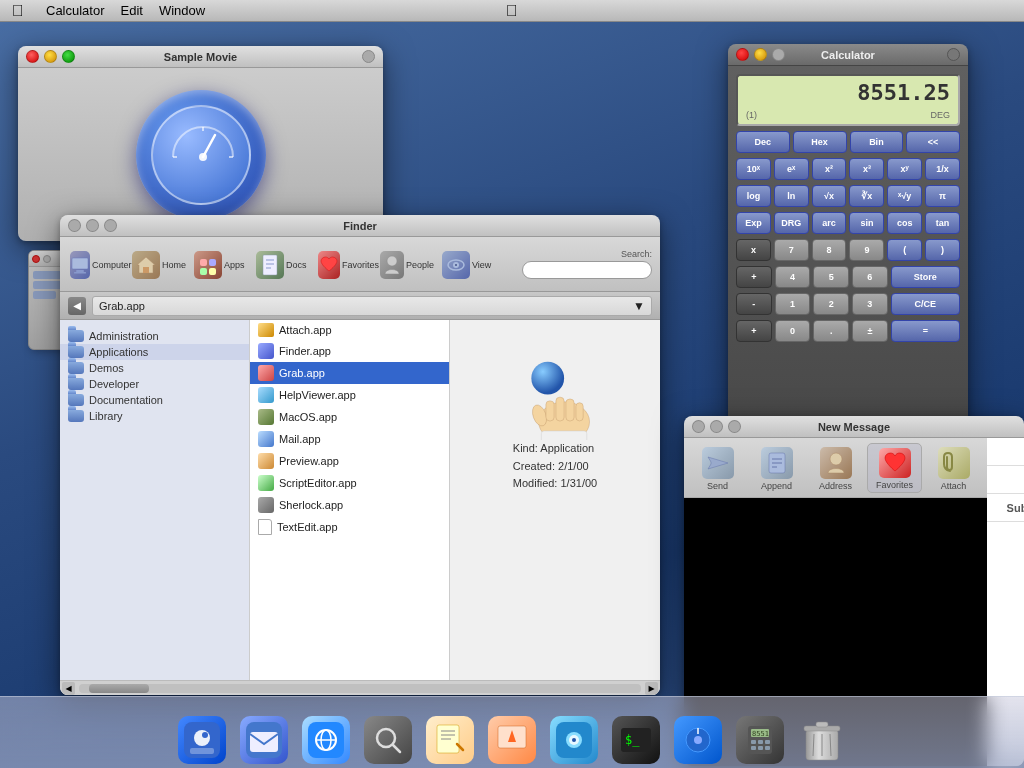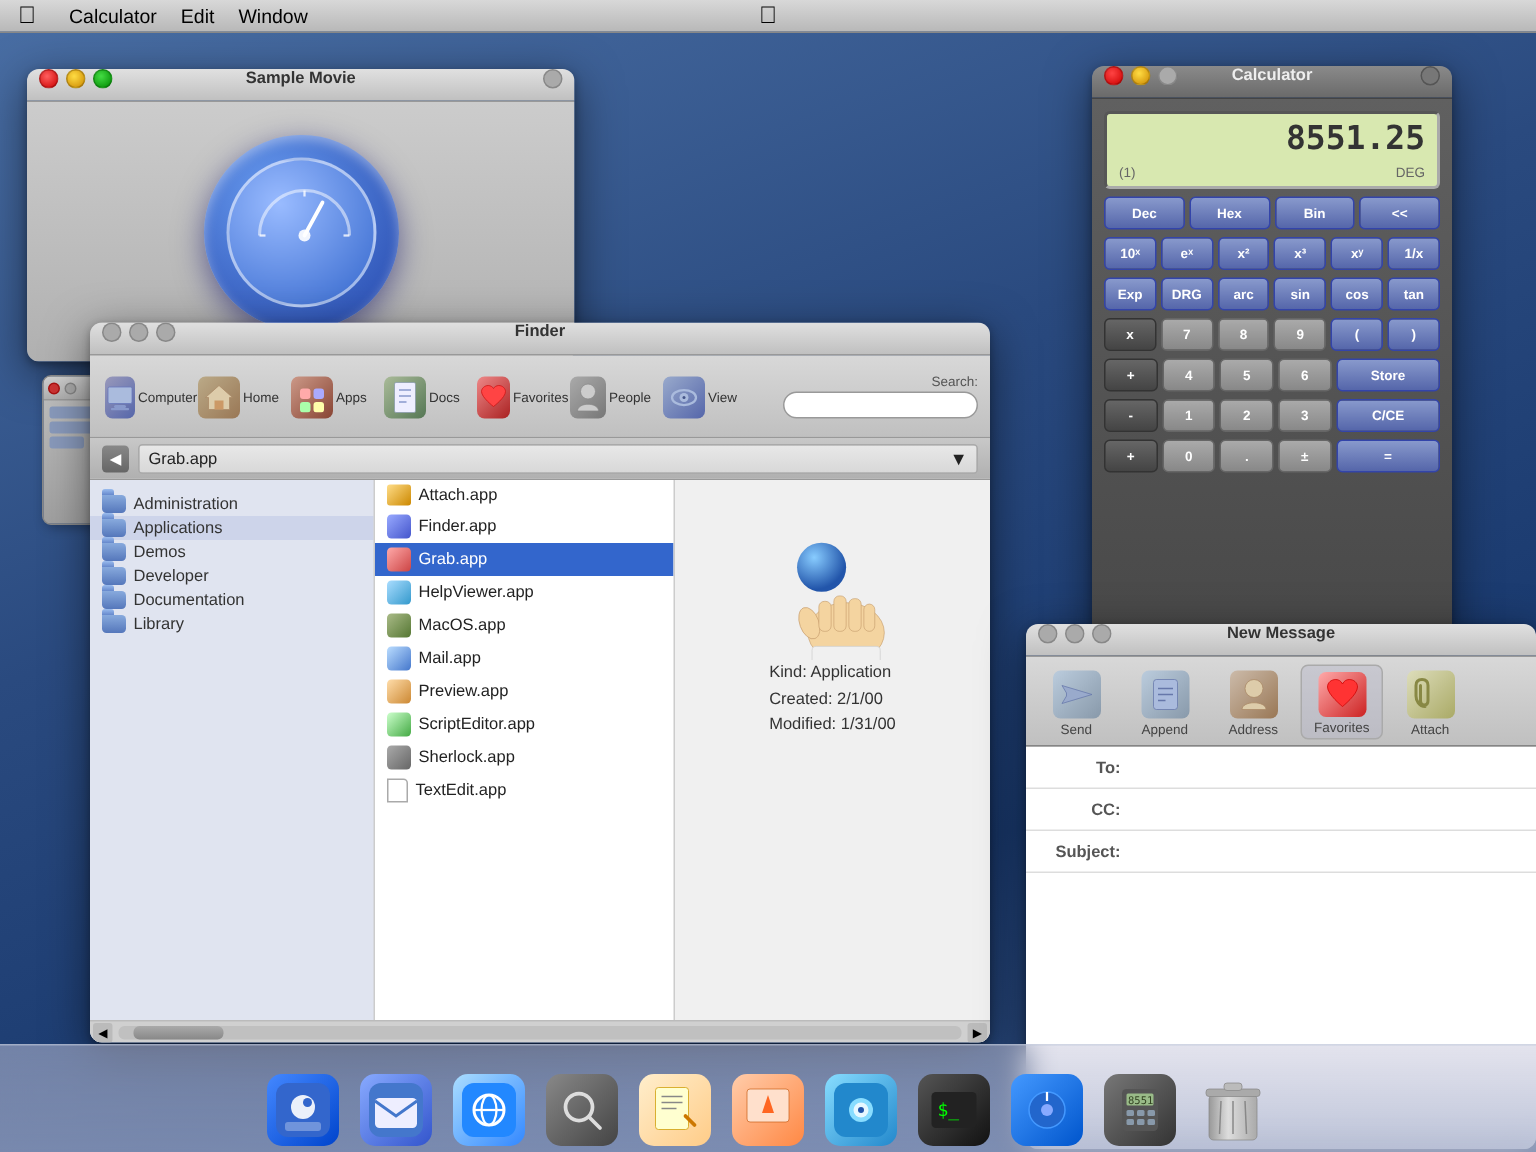--- a/index.html
+++ b/index.html
@@ -48,20 +48,21 @@
     .window {
       position: absolute;
       border-radius: 8px;
       box-shadow: 0 8px 30px rgba(0,0,0,0.5), 0 2px 6px rgba(0,0,0,0.3);
       overflow: hidden;
     }
     .window-titlebar {
       height: 22px;
       background: linear-gradient(to bottom, #e0e0e0 0%, #c0c0c0 100%);
       display: flex;
+      align-items: center;
       padding: 0 8px;
       border-bottom: 1px solid #999;
       position: relative;
     }
     .window-titlebar.dark {
       background: linear-gradient(to bottom, #8a8a8a 0%, #6a6a6a 100%);
       border-bottom: 1px solid #444;
     }
     .window-title {
       position: absolute;
@@ -383,21 +384,21 @@
     
     .msg-window {
       top: 416px; left: 684px;
       width: 340px;
       height: 350px;
     }
     .msg-content {
       background: #000000;
       height: calc(100% - 22px);
       display: flex;
-      flex-direction: column;
+      flex-direction: row;
     }
     .msg-toolbar {
       height: 60px;
       background: linear-gradient(to bottom, #d8d8d8 0%, #c0c0c0 100%);
       border-bottom: 1px solid #aaa;
       display: flex;
       align-items: center;
       padding: 4px 6px;
       gap: 4px;
     }
@@ -806,20 +807,28 @@
 
     <div class="calc-row">
       <button class="calc-btn calc-btn-blue">10ˣ</button>
       <button class="calc-btn calc-btn-blue">eˣ</button>
       <button class="calc-btn calc-btn-blue">x²</button>
       <button class="calc-btn calc-btn-blue">x³</button>
       <button class="calc-btn calc-btn-blue">xʸ</button>
       <button class="calc-btn calc-btn-blue">1/x</button>
     </div>
 
+    <div class="calc-row">
+      <button class="calc-btn calc-btn-blue">log</button>
+      <button class="calc-btn calc-btn-blue">ln</button>
+      <button class="calc-btn calc-btn-blue">√x</button>
+      <button class="calc-btn calc-btn-blue">∛x</button>
+      <button class="calc-btn calc-btn-blue">ˣ√y</button>
+      <button class="calc-btn calc-btn-blue">π</button>
+    </div>
 
     <div class="calc-row">
       <button class="calc-btn calc-btn-blue">Exp</button>
       <button class="calc-btn calc-btn-blue">DRG</button>
       <button class="calc-btn calc-btn-blue">arc</button>
       <button class="calc-btn calc-btn-blue">sin</button>
       <button class="calc-btn calc-btn-blue">cos</button>
       <button class="calc-btn calc-btn-blue">tan</button>
     </div>
 

